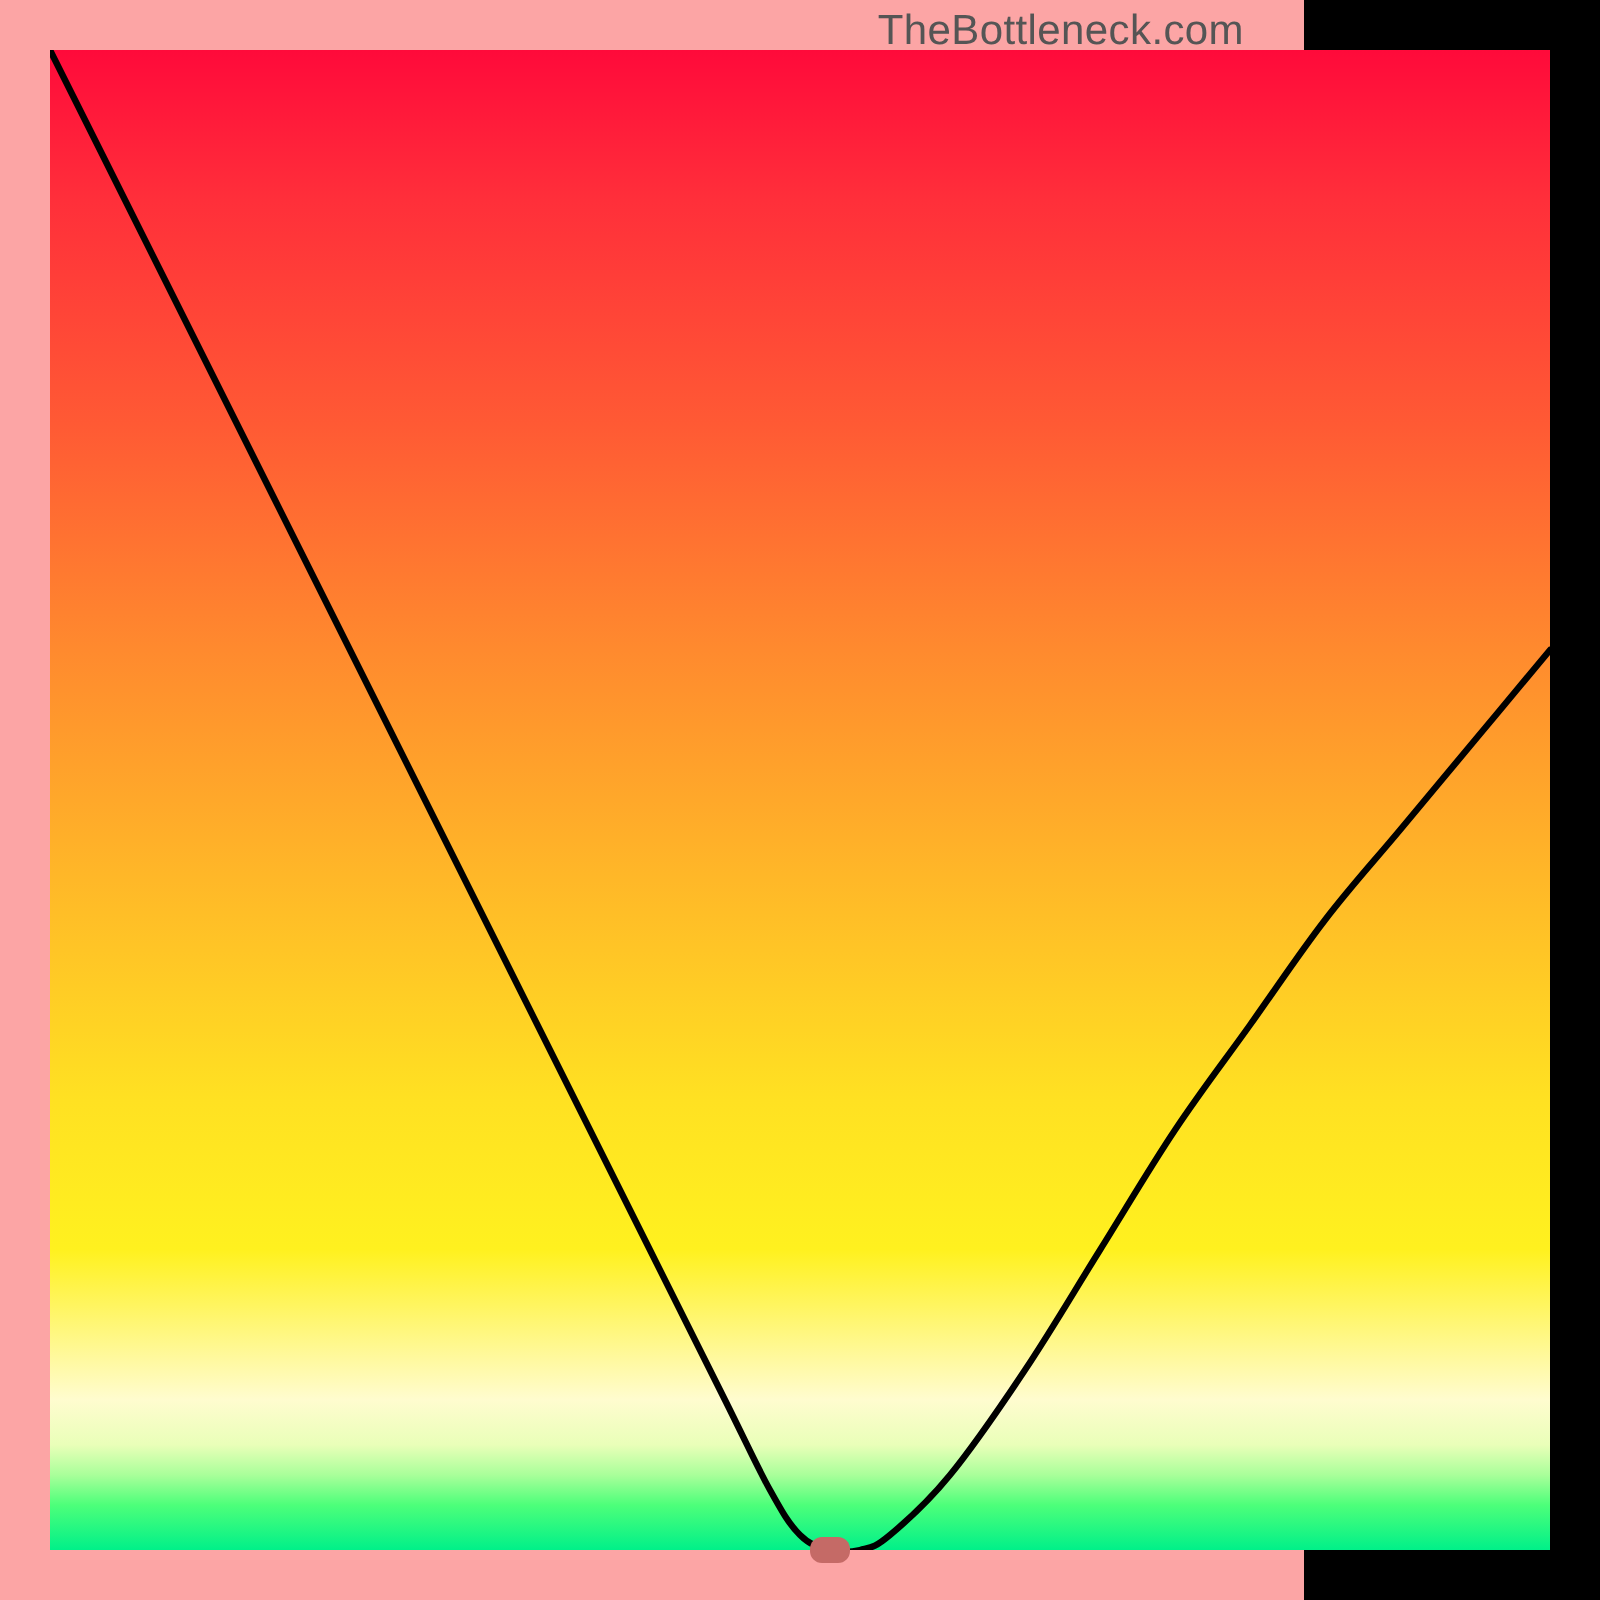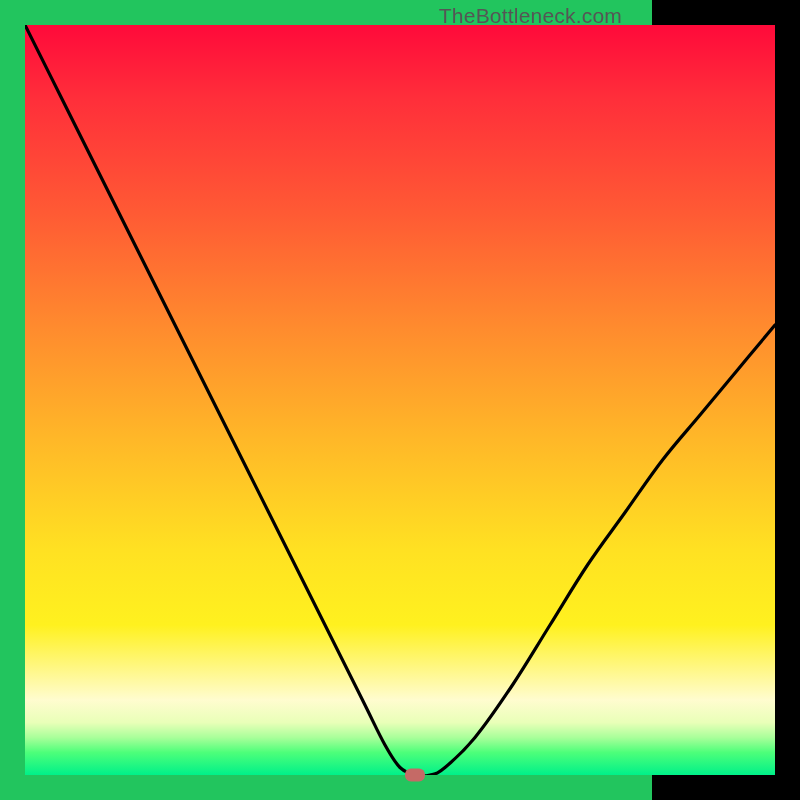--- a/index.html
+++ b/index.html
@@ -8,21 +8,21 @@
     width: 800px;
     height: 800px;
     overflow: hidden;
     background: #000;
     font-family: Arial, Helvetica, sans-serif;
   }
   .frame {
     position: relative;
     width: 652px;
     height: 800px;
-    background: #22c55e;
+    background: #fca5a5;
   }
   .plot-area {
     position: absolute;
     left: 25px;
     top: 25px;
     width: 750px;
     height: 750px;
     
     background: linear-gradient(
       to bottom,

